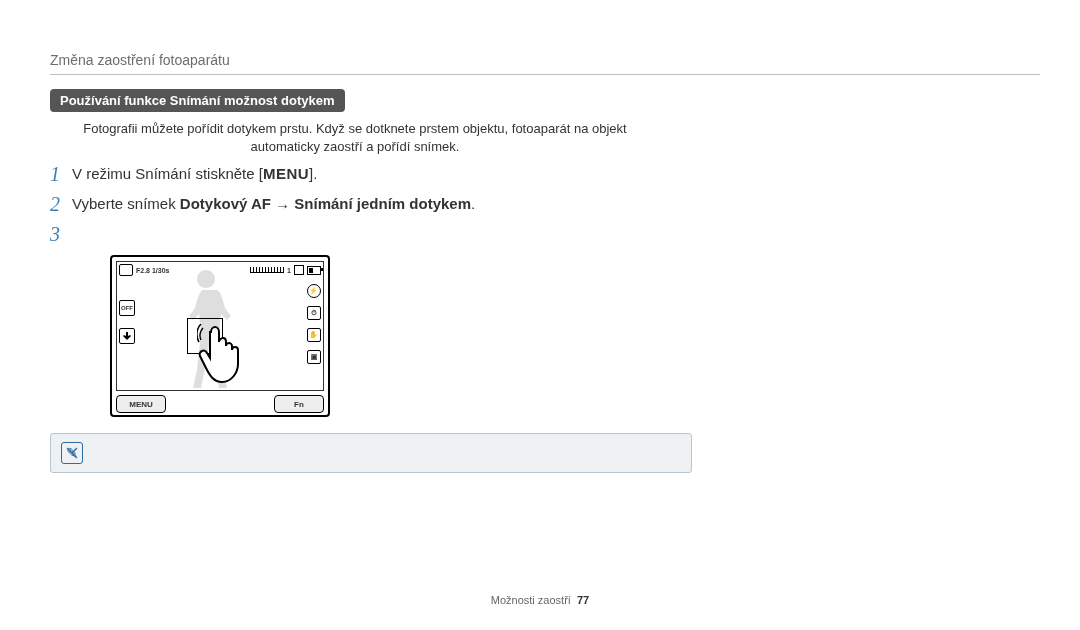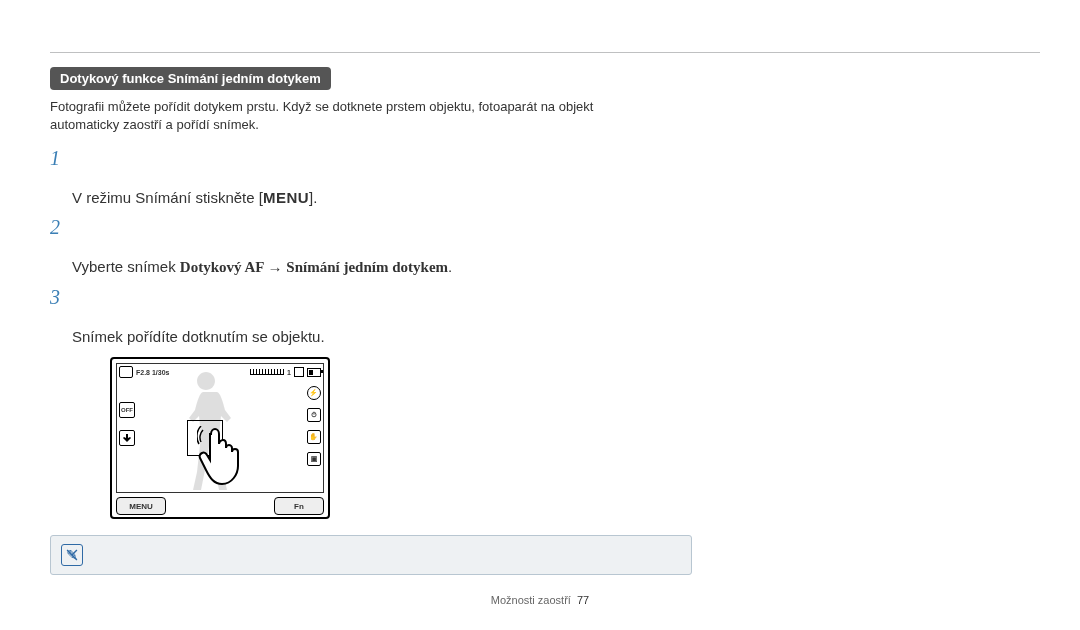--- a/index.html
+++ b/index.html
@@ -38,22 +38,23 @@
     font-size: 13px;
     font-weight: 700;
     padding: 4px 10px;
     border-radius: 4px;
     margin-bottom: 8px;
   }
   .intro {
     font-size: 13px;
     color: #333;
     line-height: 1.35;
-    margin-bottom: 14px;
+    margin-bottom: 8px;
     max-width: 610px;
+    text-align: center;
   }
   .steps {
     margin-bottom: 10px;
   }
   .step {
     display: flex;
     align-items: flex-start;
     margin-bottom: 8px;
     font-size: 15px;
     color: #333;
@@ -62,25 +63,23 @@
     font-family: Georgia, "Times New Roman", serif;
     font-style: italic;
     font-size: 20px;
     color: #3b7fb5;
     width: 22px;
     flex-shrink: 0;
     line-height: 1.1;
   }
   .step .text {
     line-height: 1.4;
-    margin-top: 40px;
   }
   .step .text b {
     font-weight: 700;
-    font-family: Liberation Serif, serif;
   }
   .menu-label {
     font-family: "Arial Black", Arial, sans-serif;
     font-weight: 900;
     letter-spacing: 0.5px;
   }
 
   
   .lcd-fig {
     margin-left: 60px;
@@ -247,32 +246,33 @@
 
   .footer {
     position: absolute;
     left: 0; right: 0;
     bottom: 24px;
     text-align: center;
     font-size: 11px;
     color: #666;
   }
   .footer .pg {
-    font-weight: 400;
+    font-weight: 700;
     color: #333;
   }
 </style>
 </head>
 <body>
 
 <div class="page">
 
+  <div class="section-title">Změna zaostření fotoaparátu</div>
   <hr class="hr">
 
-  <div class="pill">Dotykový funkce Snímání jedním dotykem</div>
+  <div class="pill">Používání funkce Snímání možnost dotykem</div>
 
   <div class="intro">Fotografii můžete pořídit dotykem prstu. Když se dotknete prstem objektu, fotoaparát na objekt automaticky zaostří a pořídí snímek.</div>
 
   <div class="steps">
 
     <div class="step">
       <span class="num">1</span>
       <span class="text">
         <span>V režimu Snímání stiskněte [</span><span class="menu-label">MENU</span><span>].</span>
       </span>
@@ -280,23 +280,20 @@
 
     <div class="step">
       <span class="num">2</span>
       <span class="text">
         <span>Vyberte snímek </span><b>Dotykový AF → Snímání jedním dotykem</b><span>.</span>
       </span>
     </div>
 
     <div class="step">
       <span class="num">3</span>
-      <span class="text">
-        <span>Snímek pořídíte dotknutím se objektu.</span>
-      </span>
     </div>
 
   </div>
 
   
   <div class="lcd-fig">
     <div class="lcd-outer">
       <div class="lcd-screen">
 
         <div class="scr-top">

